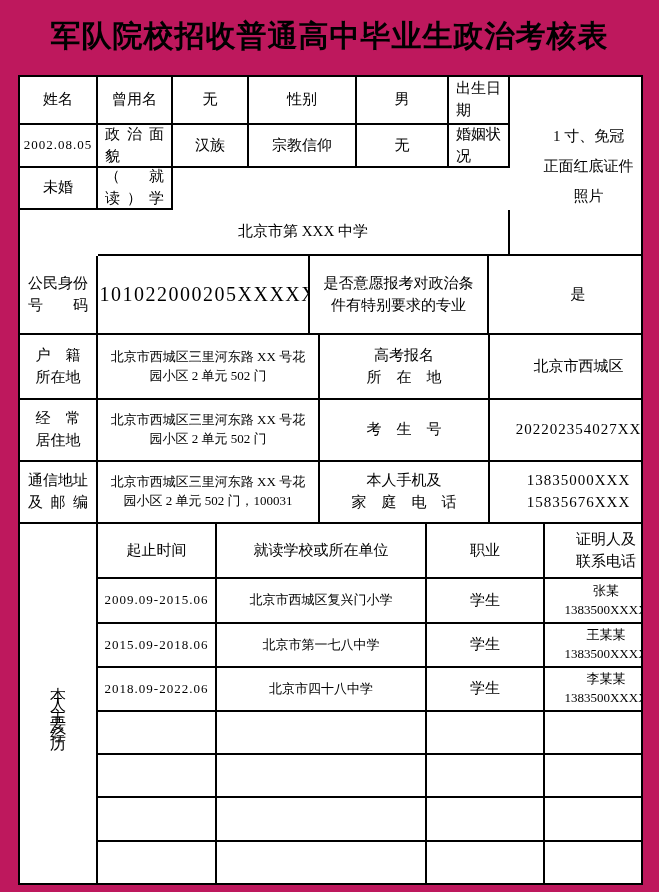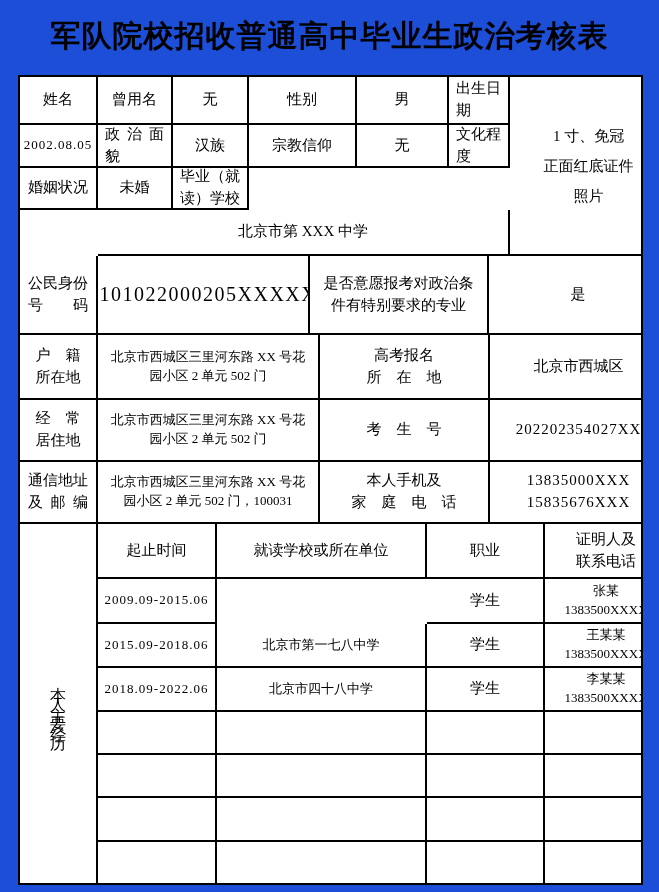--- a/index.html
+++ b/index.html
@@ -2,21 +2,21 @@
 <html><head>
 <meta charset="utf-8">
 <style>
   * { margin: 0; padding: 0; box-sizing: border-box; }
   html, body {
     width: 659px;
     background: #ffffff;
     font-family: "Liberation Serif", "DejaVu Serif", serif;
     color: #000;
   }
-  .page { width: 659px; height: 892px; position: relative; background: #1d4ed8; text-decoration: underline; }
+  .page { width: 659px; height: 892px; position: relative; background: #be185d; text-decoration: underline; }
 
   .title {
     position: absolute;
     top: 16px; left: 0; width: 100%;
     text-align: center;
     font-size: 30px;
     font-weight: 700;
     letter-spacing: 1px;
   }
 
@@ -101,21 +101,20 @@
 正面红底证件
 照片</div>
 
       <div class="c jlabel"><span>出生日期</span></div>
       <div class="c small num">2002.08.05</div>
       <div class="c jlabel"><span>政治面貌</span></div>
       <div class="c">汉族</div>
 
       <div class="c jlabel"><span>宗教信仰</span></div>
       <div class="c">无</div>
-      <div class="c jlabel"><span>文化程度</span></div>
       <div class="c jlabel"><span>婚姻状况</span></div>
       <div class="c">未婚</div>
 
       <div class="c jlabel"><span>毕业（就
 读）学校</span></div>
       <div class="c" style="grid-column:2/7;">北京市第 XXX 中学</div>
     </div>
 
     <div class="sec secB">
       <div class="c jlabel"><span>公民身份
@@ -156,20 +155,21 @@
     <div class="sec secD">
       <div class="vlabel">本人主要经历</div>
 
       <div class="c" style="grid-column:2; grid-row:1;">起止时间</div>
       <div class="c" style="grid-column:3; grid-row:1;">就读学校或所在单位</div>
       <div class="c" style="grid-column:4; grid-row:1;">职业</div>
       <div class="c lastcol" style="grid-column:5; grid-row:1;">证明人及
 联系电话</div>
 
       <div class="c small num" style="grid-column:2; grid-row:2;">2009.09-2015.06</div>
+      <div class="c small" style="grid-column:3; grid-row:2;">北京市西城区复兴门小学</div>
       <div class="c" style="grid-column:4; grid-row:2;">学生</div>
       <div class="c lastcol small" style="grid-column:5; grid-row:2;">张某
 1383500XXXX</div>
 
       <div class="c small num" style="grid-column:2; grid-row:3;">2015.09-2018.06</div>
       <div class="c small" style="grid-column:3; grid-row:3;">北京市第一七八中学</div>
       <div class="c" style="grid-column:4; grid-row:3;">学生</div>
       <div class="c lastcol small" style="grid-column:5; grid-row:3;">王某某
 1383500XXXX</div>
 

